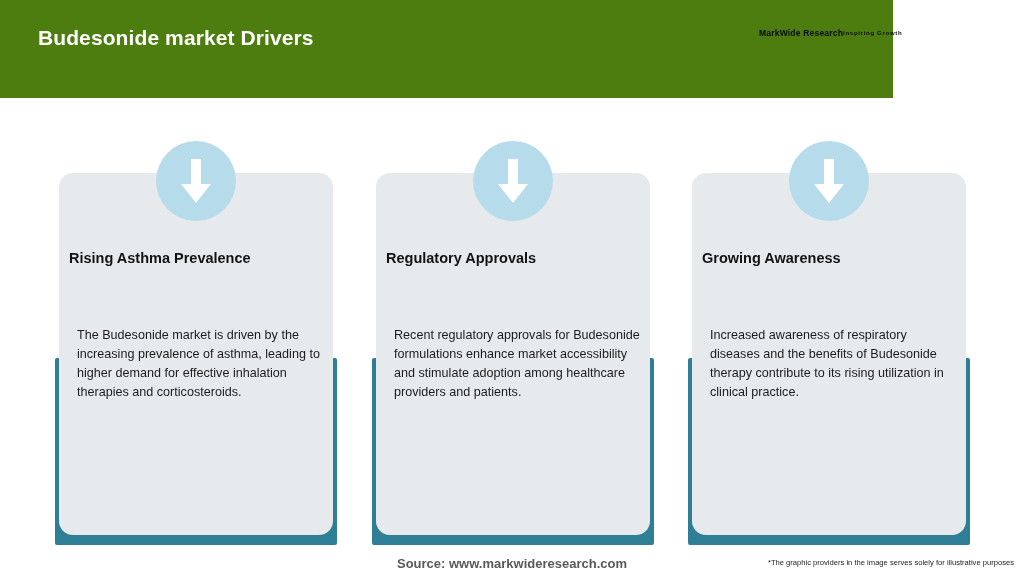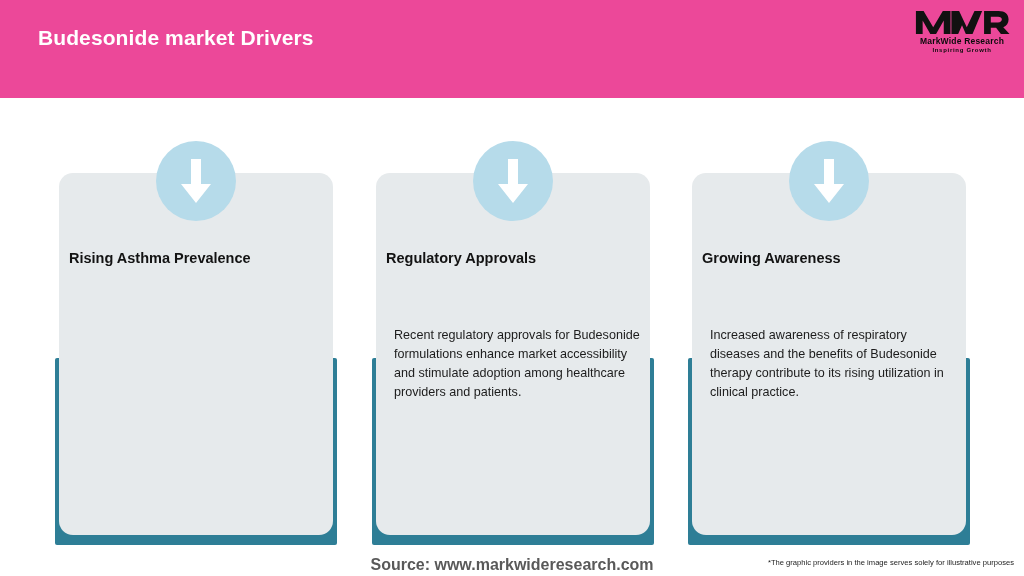--- a/index.html
+++ b/index.html
@@ -13,44 +13,44 @@
     font-family: "Liberation Sans", sans-serif;
     overflow: hidden;
     position: relative;
   }
 
   
   .header {
     position: absolute;
     left: 0;
     top: 0;
-    width: 1024px;
+    width: 893px;
     height: 98px;
-    background: #ec4899;
+    background: #4d7c0f;
     text-align: center;
   }
   .header-title {
     position: absolute;
     left: 38px;
     top: 26px;
     font-size: 21px;
     font-weight: bold;
     color: #ffffff;
     letter-spacing: 0.1px;
   }
 
   
   .logo {
     position: absolute;
-    right: 10px;
+    right: 30px;
     top: 8px;
     width: 104px;
     height: 50px;
     display: flex;
-    flex-direction: column;
+    flex-direction: row;
     align-items: center;
     justify-content: flex-start;
   }
   .logo-mark {
     width: 96px;
     height: 28px;
     display: block;
   }
   .logo-name {
     font-size: 8.5px;
@@ -156,21 +156,21 @@
     width: 1024px;
     height: 1px;
     background: #ffffff;
   }
   .footer-source {
     position: absolute;
     left: 0;
     top: 556px;
     width: 1024px;
     text-align: center;
-    font-size: 16px;
+    font-size: 13px;
     font-weight: bold;
     color: #595959;
   }
   .footer-note {
     position: absolute;
     right: 10px;
     top: 558px;
     font-size: 7.6px;
     color: #1c1c1c;
     white-space: nowrap;
@@ -197,20 +197,21 @@
 
   <div class="card-wrap c1">
     <div class="card-frame"></div>
     <div class="card-body"></div>
     <div class="card-icon">
       <svg class="arrow-svg" viewBox="0 0 36 48">
         <path d="M13 2 L23 2 L23 27 L33 27 L18 46 L3 27 L13 27 Z" fill="#ffffff"></path>
       </svg>
     </div>
     <div class="card-title">Rising Asthma Prevalence</div>
+    <div class="card-text">The Budesonide market is driven by the increasing prevalence of asthma, leading to higher demand for effective inhalation therapies and corticosteroids.</div>
   </div>
 
   <div class="card-wrap c3">
     <div class="card-frame"></div>
     <div class="card-body"></div>
     <div class="card-icon">
       <svg class="arrow-svg" viewBox="0 0 36 48">
         <path d="M13 2 L23 2 L23 27 L33 27 L18 46 L3 27 L13 27 Z" fill="#ffffff"></path>
       </svg>
     </div>

